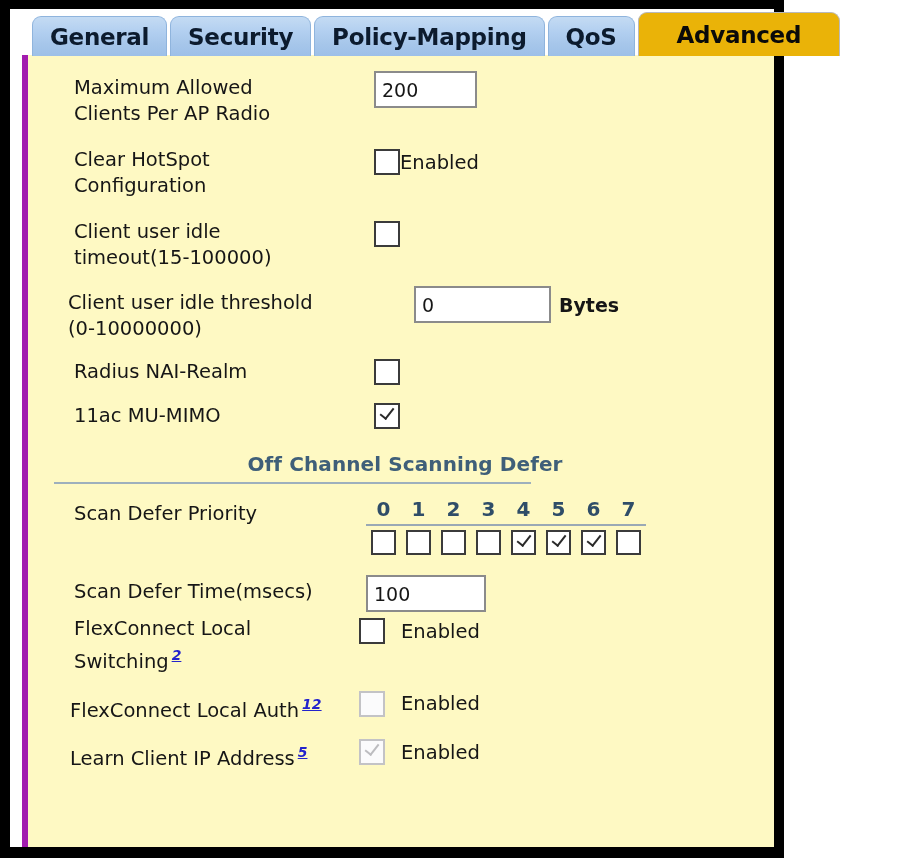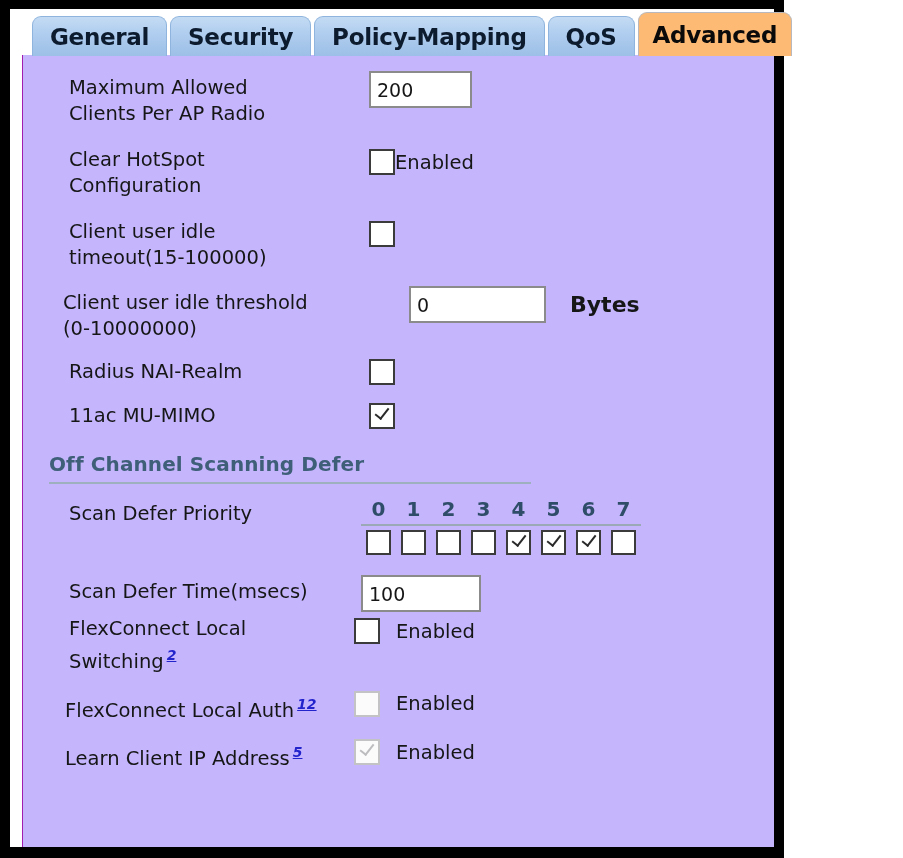--- a/index.html
+++ b/index.html
@@ -58,39 +58,39 @@
     font-weight: bold;
     letter-spacing: -0.3px;
     color: #0c1b2e;
     background: linear-gradient(180deg, #c4dbf3 0%, #b2cff0 38%, #a6c6ea 70%, #9dc0e8 100%);
     border: 1px solid #8fb4dd;
     border-bottom: none;
     white-space: nowrap;
     cursor: pointer;
   }
   .tab.active {
-    background: #fdba74;
+    background: #eab308;
     border: 1px solid #b9b9bd;
     border-bottom: none;
     color: #0a0a0a;
     height: 44px;
-    padding: 0 14px;
+    padding: 0 38px;
     z-index: 4;
   }
   .tab-spacer {
     flex: 1 1 auto;
     height: 1px;
   }
 
   
   .panel {
     position: relative;
     flex: 1 1 auto;
-    background: #c4b5fd;
-    border-left: 1px solid #a21caf;
+    background: #fef9c3;
+    border-left: 6px solid #a21caf;
     border-top: none;
     box-sizing: border-box;
     padding: 14px 0 0 0;
     margin-top: -1px;
     overflow: hidden;
   }
 
   
   .row {
     display: flex;
@@ -117,24 +117,24 @@
     font-size: 19px;
     color: #161616;
     background: #ffffff;
     border: 2px solid #8b8b8b;
     box-sizing: border-box;
     height: 37px;
     padding: 0 6px;
     outline: none;
   }
   .unit {
-    font-size: 22px;
+    font-size: 19px;
     font-weight: bold;
     color: #161616;
-    margin-left: 24px;
+    margin-left: 8px;
   }
 
   
   .cb {
     position: relative;
     width: 26px;
     height: 26px;
     box-sizing: border-box;
     background: #ffffff;
     border: 2px solid #3b3b3b;
@@ -166,20 +166,21 @@
     font-size: 19.5px;
     color: #161616;
   }
   .cbtext.tight { margin-left: 0px; }
   .cbtext.gap   { margin-left: 16px; }
 
   
   .section {
     padding-left: 26px;
     padding-right: 18px;
+    text-align: center;
   }
   .section-title {
     font-size: 20px;
     font-weight: bold;
     color: #3f5f79;
     letter-spacing: 0.1px;
     line-height: 22px;
   }
   .hr {
     height: 2px;

